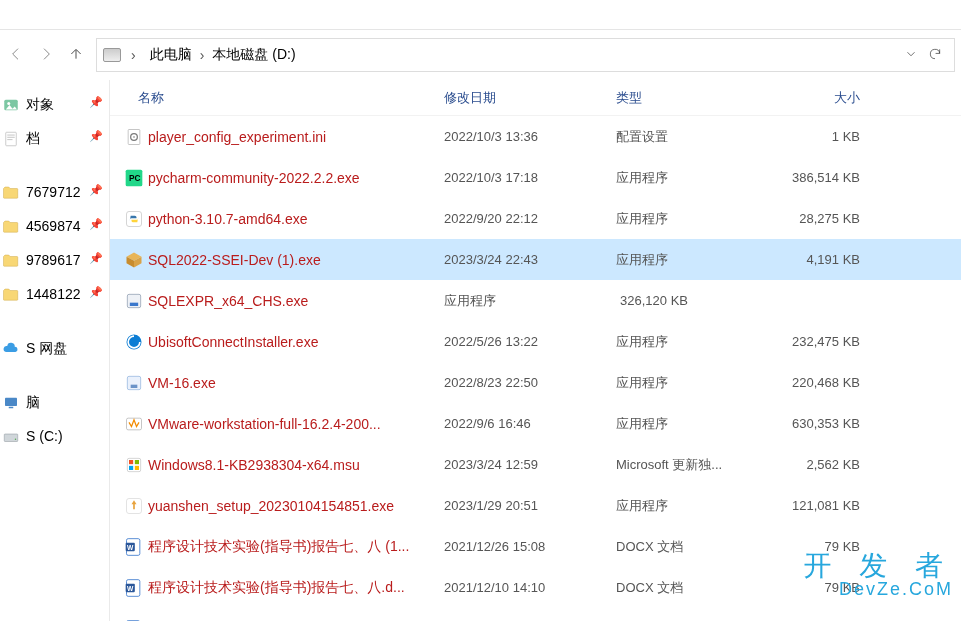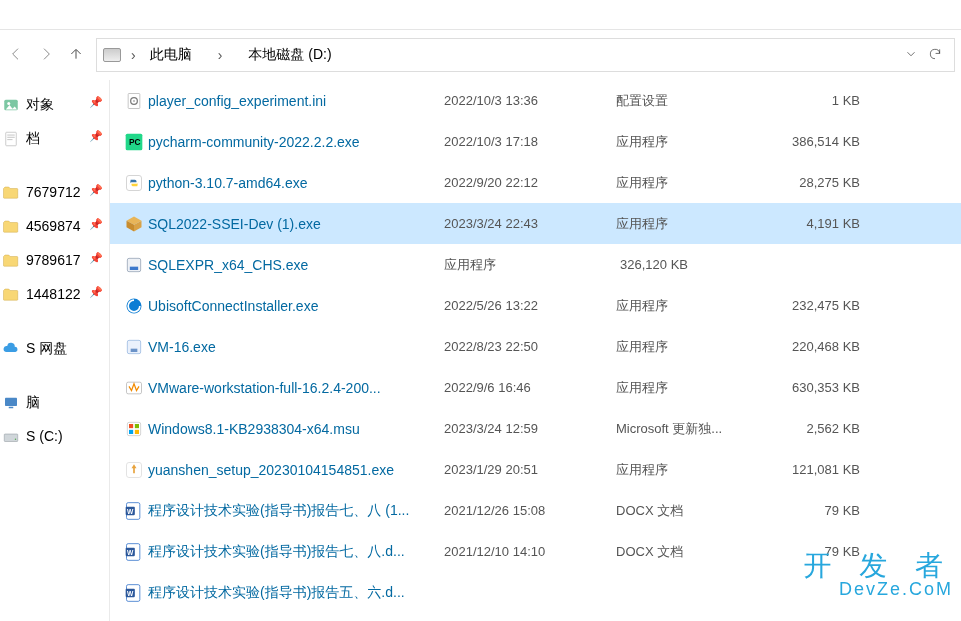--- a/index.html
+++ b/index.html
@@ -4,21 +4,21 @@
   <style>
     * { box-sizing: border-box; margin: 0; padding: 0; font-family: "Segoe UI", "Microsoft YaHei", sans-serif; }
     body { background: #fff; font-size: 14px; color: #000; overflow: hidden; height: 621px; width: 961px; }
     .topbar { height: 30px; display: flex; align-items: center; border-bottom: 1px solid #e5e5e5; padding: 0 10px; }
     .addr-row { display: flex; align-items: center; height: 50px; padding: 0 6px; gap: 4px; }
     .nav-arrows { display: flex; align-items: center; gap: 14px; padding: 0 8px 0 2px; }
     .arrow-btn svg { width: 16px; height: 16px; stroke: #777; fill: none; stroke-width: 1.3; }
     .arrow-btn.up svg { stroke: #333; }
     .addr-bar { flex: 1; display: flex; align-items: center; height: 34px; border: 1px solid #ddd; background: #fff; padding: 0 6px; gap: 8px; }
     .drive-icon { width: 18px; height: 14px; background: linear-gradient(#ccc,#eee); border: 1px solid #999; border-radius: 2px; position: relative; }
-    .breadcrumb { display: flex; align-items: center; gap: 20px; }
+    .breadcrumb { display: flex; align-items: center; gap: 2px; }
     .bc-item { padding: 2px 4px; }
     .bc-sep { color: #555; padding: 0 2px; }
     .addr-dd { margin-left: auto; display: flex; align-items: center; gap: 10px; padding-right: 6px; }
     .refresh svg, .addr-dd .chev svg { width: 14px; height: 14px; stroke: #333; fill: none; stroke-width: 1.2; }
     .search-bar { width: 100px; height: 34px; display: flex; align-items: center; border: 1px solid #ddd; padding: 0 8px; gap: 8px; color: #888; overflow: hidden; }
     .search-bar svg { width: 15px; height: 15px; stroke: #888; fill: none; stroke-width: 1.5; }
     .content { display: flex; height: calc(621px - 80px); }
     .sidebar { width: 110px; border-right: 1px solid #eaeaea; padding: 10px 0; overflow: hidden; }
     .sb-item { display: flex; align-items: flex-start; gap: 6px; padding: 6px 6px 6px 2px; height: 34px; }
     .sb-item .pin { color: #666; font-size: 11px; margin-left: auto; }
@@ -29,21 +29,21 @@
     .files-pane { flex: 1; overflow-y: auto; position: relative; }
     .headers { display: flex; height: 36px; align-items: center; border-bottom: 1px solid #f2f2f2; padding-left: 26px; color: #2a4c8e; font-size: 13px; }
     .col-name { width: 308px; padding-left: 2px; }
     .col-date { width: 172px; }
     .col-type { width: 148px; }
     .col-size { width: 96px; text-align: right; padding-right: 0; }
     .frow { display: flex; align-items: center; height: 41px; padding-left: 10px; font-size: 14px; }
     .frow.selected { background: #CCE8FF; }
     .ficon { width: 28px; display: flex; justify-content: center; }
     .ficon svg { width: 20px; height: 20px; }
-    .fname { width: 296px; white-space: nowrap; overflow: hidden; text-overflow: ellipsis; color: #0369a1; }
+    .fname { width: 296px; white-space: nowrap; overflow: hidden; text-overflow: ellipsis; color: #b91c1c; }
     .fdate { width: 172px; color: #555; font-size: 13px; }
     .ftype { width: 148px; color: #555; font-size: 13px; white-space: nowrap; overflow:hidden; text-overflow:ellipsis; }
     .fsize { width: 96px; color: #555; font-size: 13px; text-align: right; }
     .watermark { position: absolute; bottom: 22px; right: 8px; color: #27a7dd; font-size: 28px; font-weight: 400; letter-spacing: 10px; text-align: right; line-height: 1.05; pointer-events: none; }
     .watermark .sub { font-size: 18px; letter-spacing: 2px; display: block; }
   </style>
 </head>
 <body>
 
 <div class="topbar"></div>
@@ -147,20 +147,26 @@
                    </div>
       <div class="sb-item">
         <span><svg viewBox="0 0 24 24">
             <rect class="sb-drive" x="3" y="8" width="18" height="10" rx="1"></rect>
             <circle cx="18" cy="15" r="1" fill="#57a957"></circle>
           </svg></span>
                    <span class="sb-text">S (C:)</span>
                    </div>
     </div>
   <div class="files-pane">
+    <div class="headers">
+      <span class="col-name">名称</span>
+      <span class="col-date">修改日期</span>
+      <span class="col-type">类型</span>
+      <span class="col-size">大小</span>
+    </div>
     <div id="flist">
         <div class="frow">
           <span class="ficon">
             <svg viewBox="0 0 24 24">
               <rect x="5" y="3" width="14" height="18" rx="1" fill="#fff" stroke="#bbb"></rect>
               <circle cx="12" cy="12" r="4" fill="none" stroke="#7a7a7a" stroke-width="1.5"></circle>
               <circle cx="12" cy="12" r="1" fill="#7a7a7a"></circle>
             </svg>
           </span>
                    <span class="fname">player_config_experiment.ini</span>

